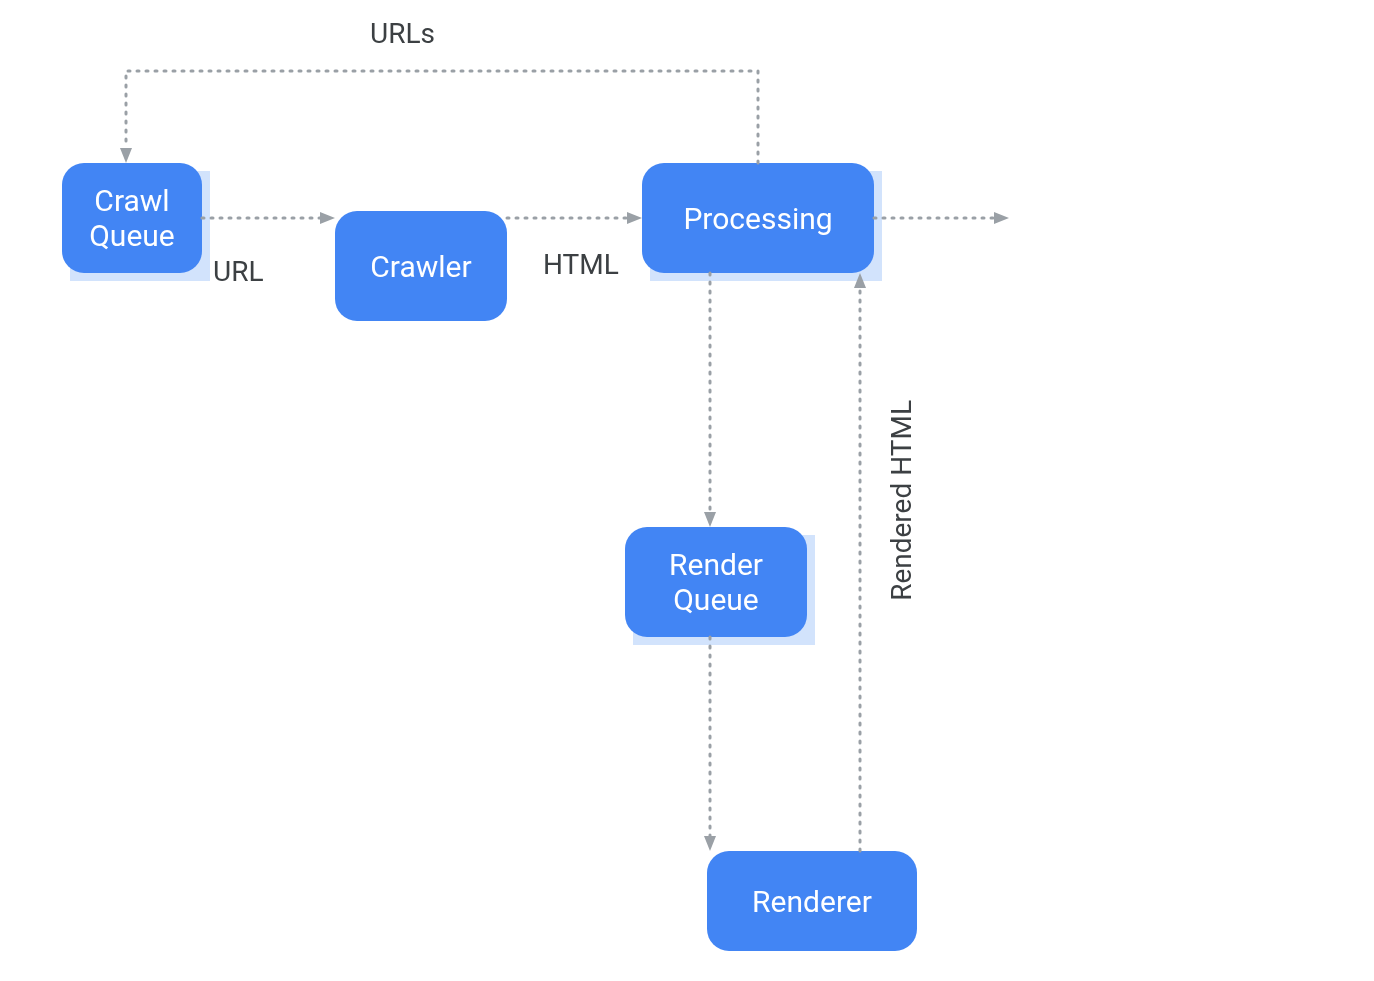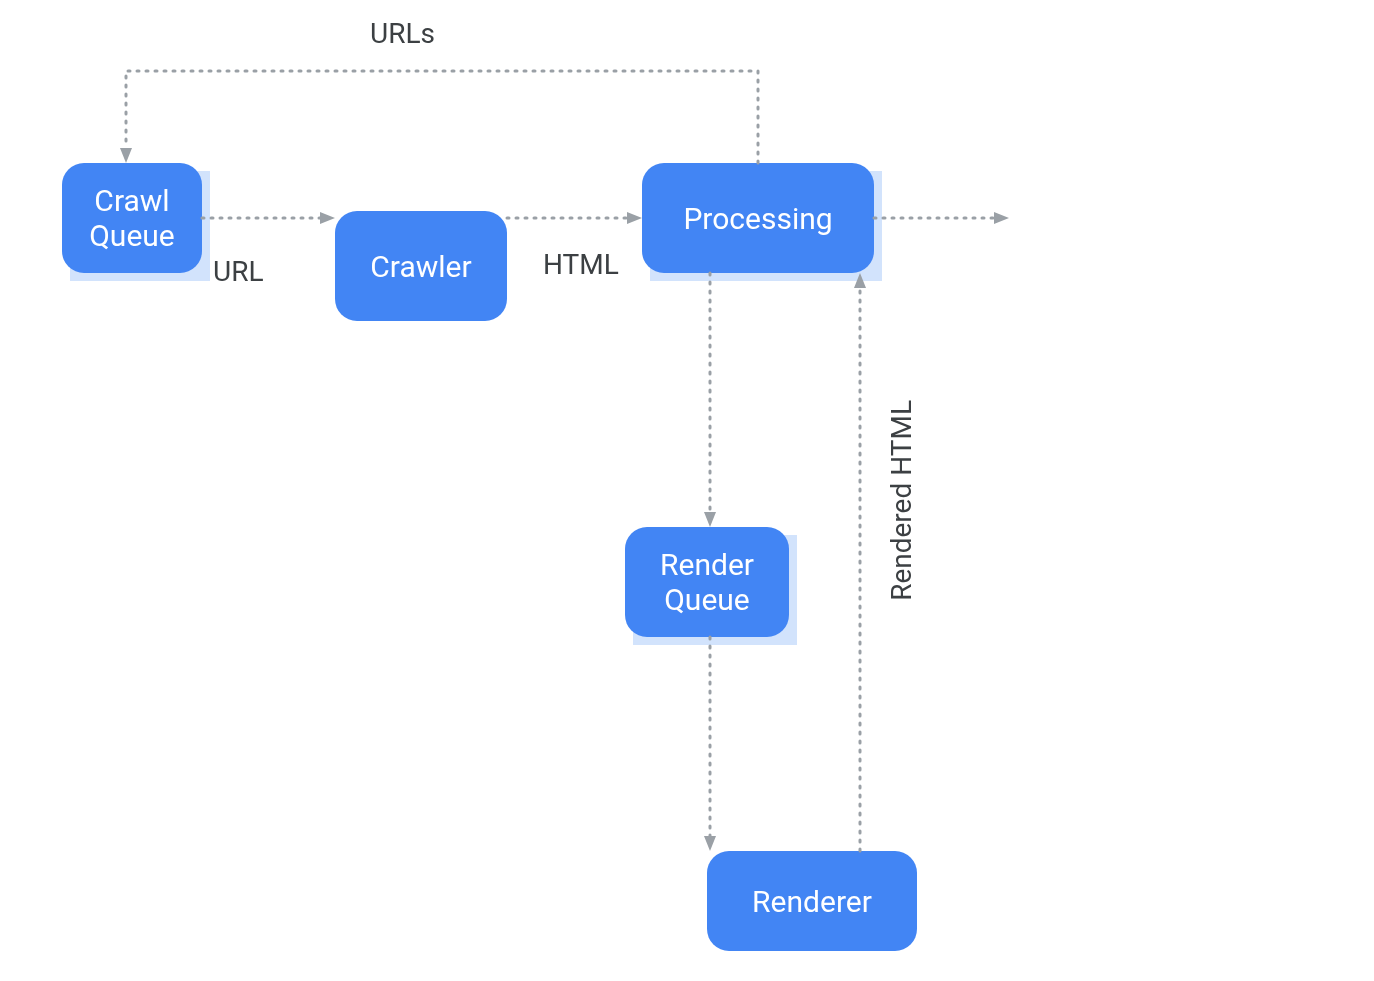--- a/index.html
+++ b/index.html
@@ -76,21 +76,21 @@
 
   <div class="node" style="left:335px; top:163px; width:172px; height:110px;margin-top:48px;">
     <span>Crawler</span>
   </div>
 
   <div class="node has-shadow" style="left:642px; top:163px; width:232px; height:110px;">
     <span>Processing</span>
   </div>
 
 
-  <div class="node has-shadow" style="left:625px; top:527px; width:164px; height:110px;">
+  <div class="node has-shadow" style="left:625px; top:527px; width:182px; height:110px;">
     <span>Render<br>Queue</span>
   </div>
 
   <div class="node" style="left:707px; top:851px; width:210px; height:100px;text-align:right;">
     <span>Renderer</span>
   </div>
 
   <div class="label" style="left:370px; top:17px;">URLs</div>
   <div class="label" style="left:213px; top:255px;">URL</div>
   <div class="label" style="left:543px; top:248px;">HTML</div>

